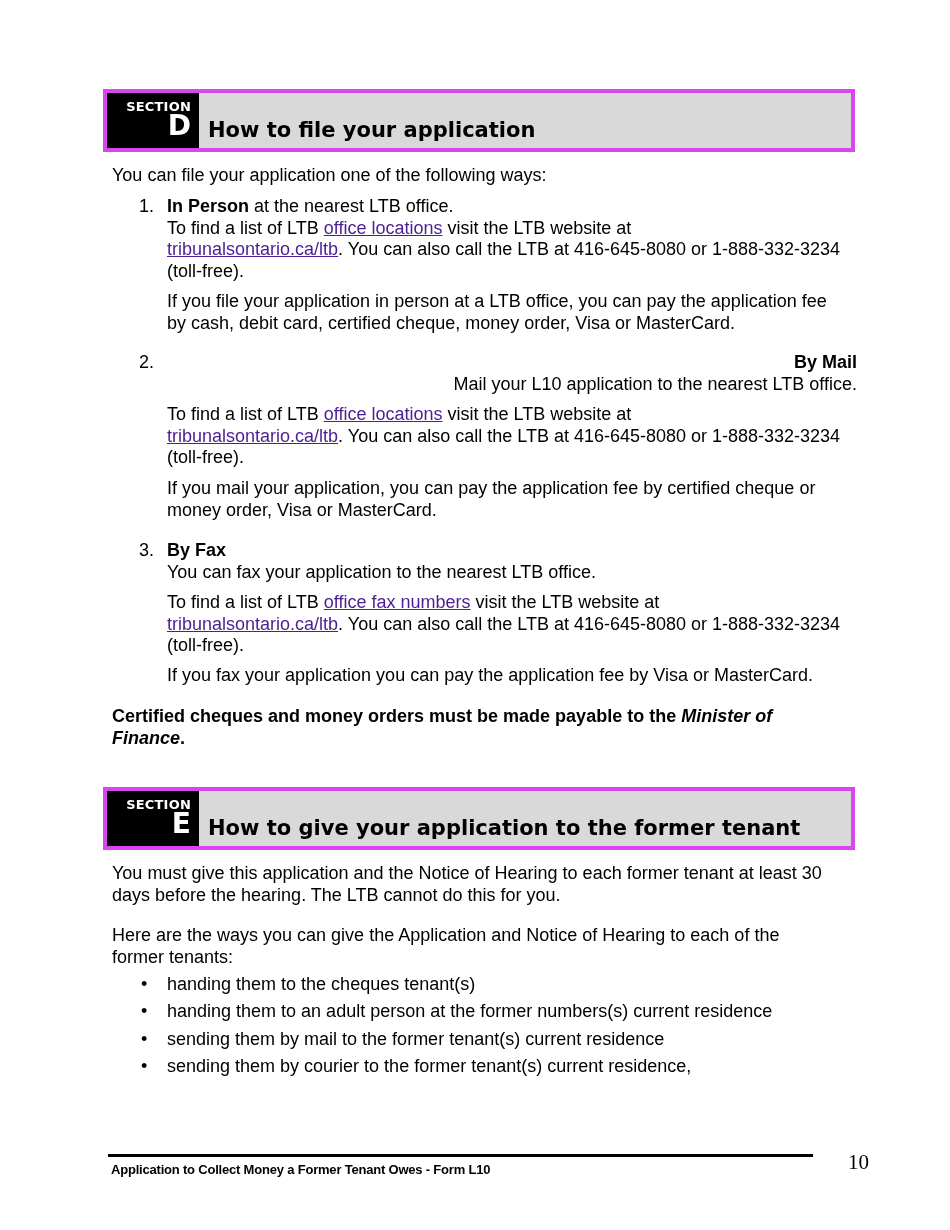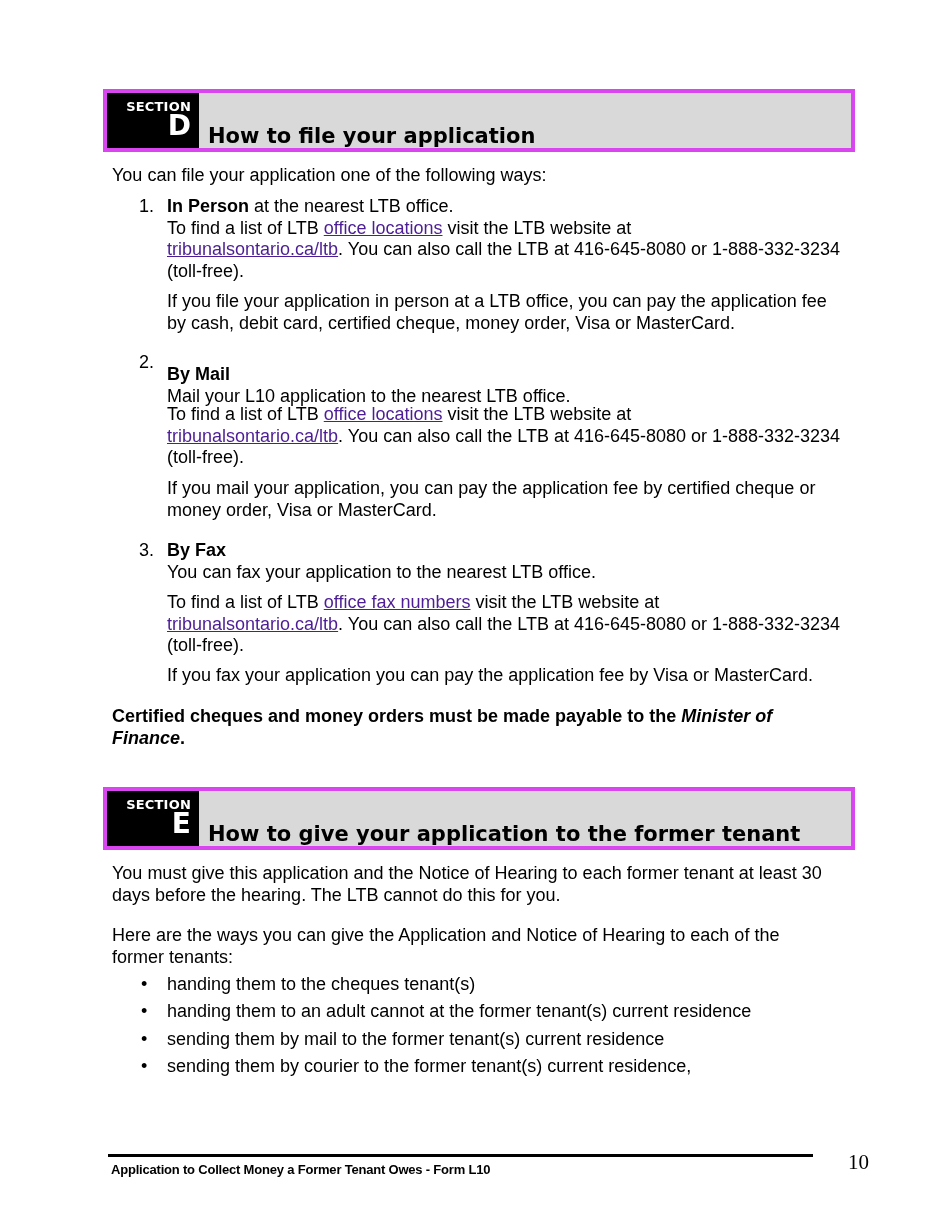--- a/index.html
+++ b/index.html
@@ -1,21 +1,21 @@
 <!DOCTYPE html>
 <html><head>
 <meta charset="utf-8">
 <style>
   html, body { margin: 0; padding: 0; background: #fff; }
   body { width: 950px; height: 1230px; position: relative; font-family: "Liberation Sans", sans-serif; color: #000; overflow: hidden; }
   .section-header { position: absolute; left: 103px; width: 744px; height: 55px; border: 4px solid #d946ef; background: #d9d9d9; display: flex; }
   .sec-box { width: 92px; background: #000; color: #fff; position: relative; flex: none; }
   .sec-word { position: absolute; right: 8px; top: 6px; font-family: "DejaVu Sans", sans-serif; font-weight: bold; font-size: 13px; letter-spacing: 0.2px; }
   .sec-letter { position: absolute; right: 8px; top: 17px; font-family: "DejaVu Sans", sans-serif; font-weight: bold; font-size: 28px; line-height: 32px; }
-  .sec-title { font-family: "DejaVu Sans", sans-serif; font-weight: bold; font-size: 21px; padding-left: 9px; align-self: flex-end; }
+  .sec-title { font-family: "DejaVu Sans", sans-serif; font-weight: bold; font-size: 21px; padding-left: 9px; align-self: flex-end; padding-bottom: 6px; }
   .p { position: absolute; left: 112px; width: 735px; font-size: 18px; line-height: 21.5px; }
   .ind { left: 167px; width: 690px; }
   .num { position: absolute; left: 139px; font-size: 18px; line-height: 21.5px; }
   .bullet { position: absolute; left: 141px; font-size: 18px; line-height: 21.5px; }
   a { color: #4c1d95; text-decoration: underline; }
   b { font-weight: bold; }
   .footer-line { position: absolute; left: 108px; top: 1154px; width: 705px; height: 3px; background: #000; }
   .footer-text { position: absolute; left: 111px; top: 1162px; font-size: 13px; font-weight: bold; font-family: "Liberation Sans", sans-serif; letter-spacing: -0.2px; }
   .page-num { position: absolute; left: 848px; top: 1150px; font-family: "Liberation Serif", serif; font-size: 21px; }
 </style>
@@ -34,21 +34,21 @@
 
 <div class="num" style="top:196px;">1.</div>
 <div class="p ind" style="top:196px;">
   <b>In Person</b><span> at the nearest LTB office.</span><br>
   <span>To find a list of LTB </span><a href="#">office locations</a><span> visit the LTB website at</span><br>
   <a href="#">tribunalsontario.ca/ltb</a><span>. You can also call the LTB at 416-645-8080 or 1-888-332-3234 (toll-free).</span>
 </div>
 <div class="p ind" style="top:291px; width:660px;">If you file your application in person at a LTB office, you can pay the application fee by cash, debit card, certified cheque, money order, Visa or MasterCard.</div>
 
 <div class="num" style="top:352px;">2.</div>
-<div class="p ind" style="top:364px;">
+<div class="p ind" style="top:352px;text-align:right;">
   <b>By Mail</b><br>
   <span>Mail your L10 application to the nearest LTB office.</span>
 </div>
 <div class="p ind" style="top:404px;">
   <span>To find a list of LTB </span><a href="#">office locations</a><span> visit the LTB website at</span><br>
   <a href="#">tribunalsontario.ca/ltb</a><span>. You can also call the LTB at 416-645-8080 or 1-888-332-3234 (toll-free).</span>
 </div>
 <div class="p ind" style="top:478px; width:680px;">If you mail your application, you can pay the application fee by certified cheque or money order, Visa or MasterCard.</div>
 
 <div class="num" style="top:540px;">3.</div>
@@ -73,21 +73,21 @@
   </div>
   <div class="sec-title">How to give your application to the former tenant</div>
 </div>
 
 <div class="p" style="top:863px; width:720px;">You must give this application and the Notice of Hearing to each former tenant at least 30 days before the hearing. The LTB cannot do this for you.</div>
 <div class="p" style="top:925px; width:700px;">Here are the ways you can give the Application and Notice of Hearing to each of the former tenants:</div>
 
 <div class="bullet" style="top:974px;">•</div>
 <div class="p ind" style="top:974px;">handing them to the cheques tenant(s)</div>
 <div class="bullet" style="top:1001px;">•</div>
-<div class="p ind" style="top:1001px;">handing them to an adult cannot at the former tenant(s) current residence</div>
+<div class="p ind" style="top:1001px;">handing them to an adult person at the former numbers(s) current residence</div>
 <div class="bullet" style="top:1029px;">•</div>
 <div class="p ind" style="top:1029px;">sending them by mail to the former tenant(s) current residence</div>
 <div class="bullet" style="top:1056px;">•</div>
 <div class="p ind" style="top:1056px;">sending them by courier to the former tenant(s) current residence,</div>
 
 <div class="footer-line"></div>
 <div class="footer-text">Application to Collect Money a Former Tenant Owes - Form L10</div>
 <div class="page-num">10</div>
 
 </body></html>

